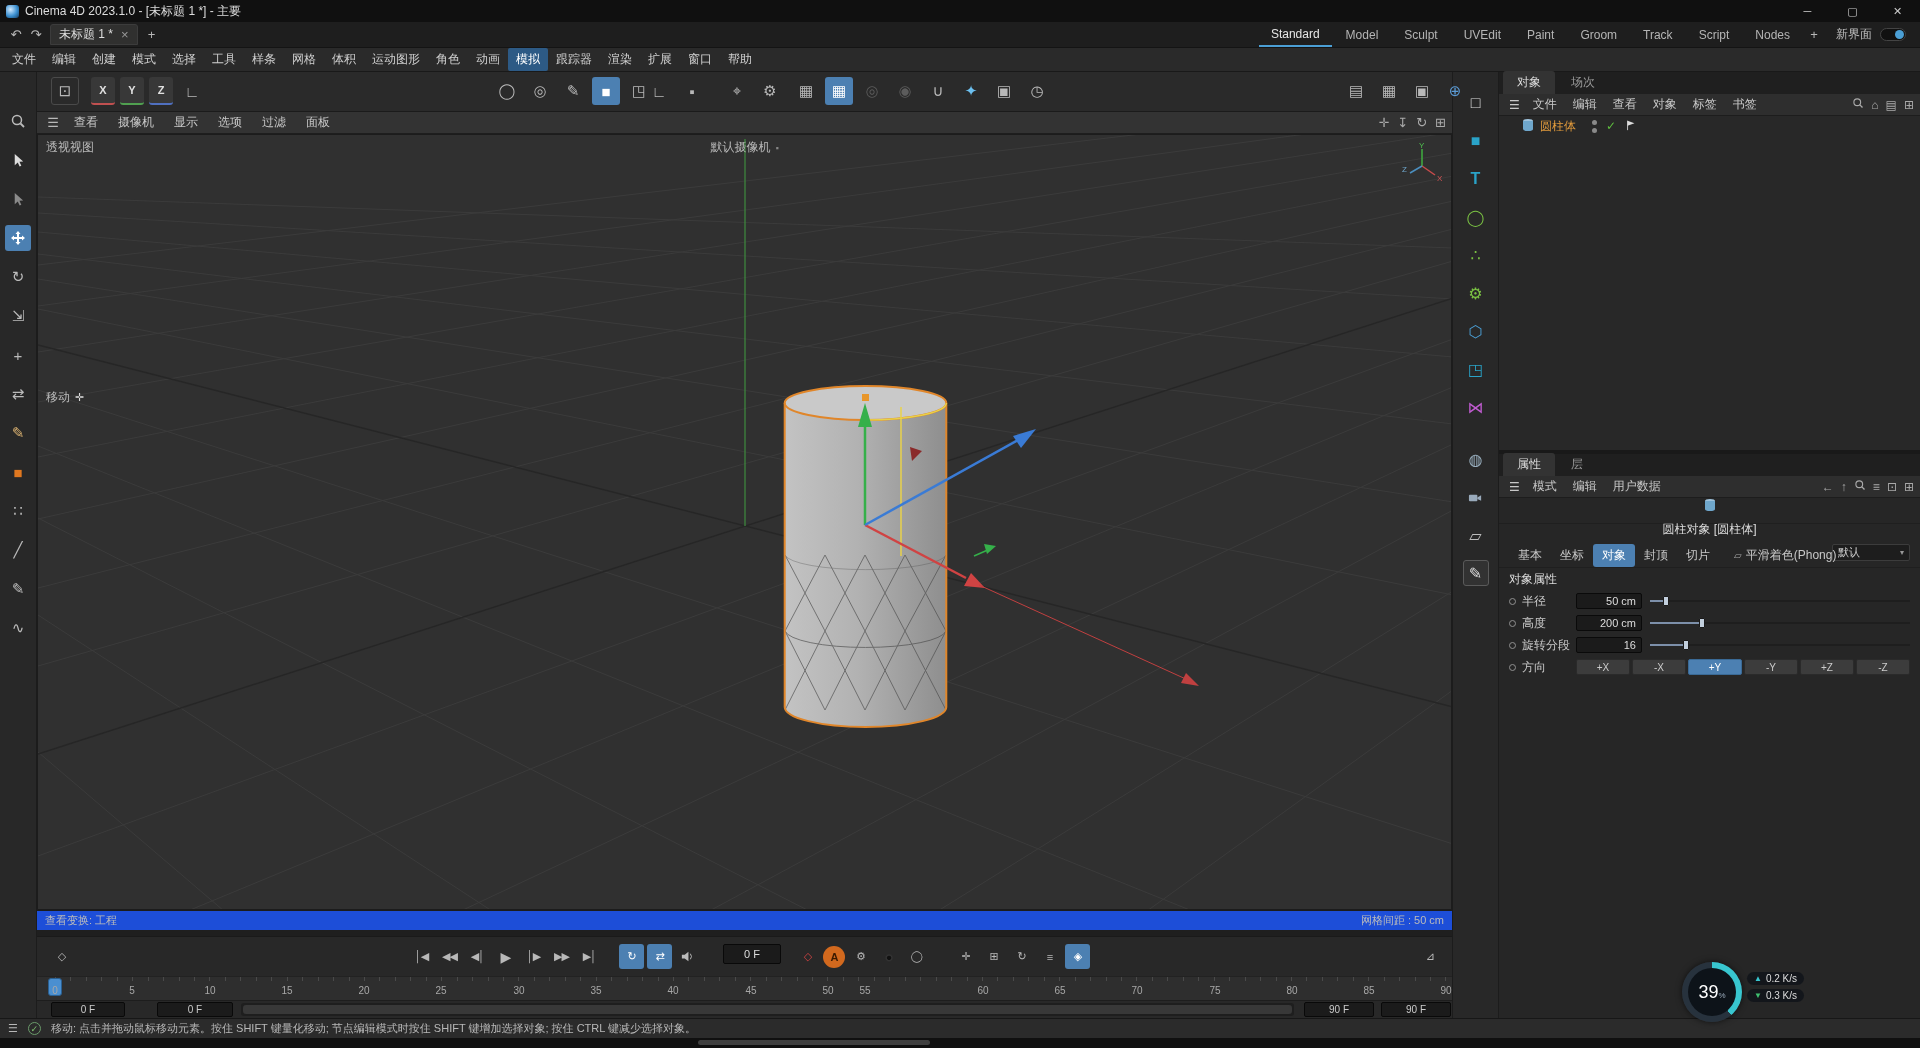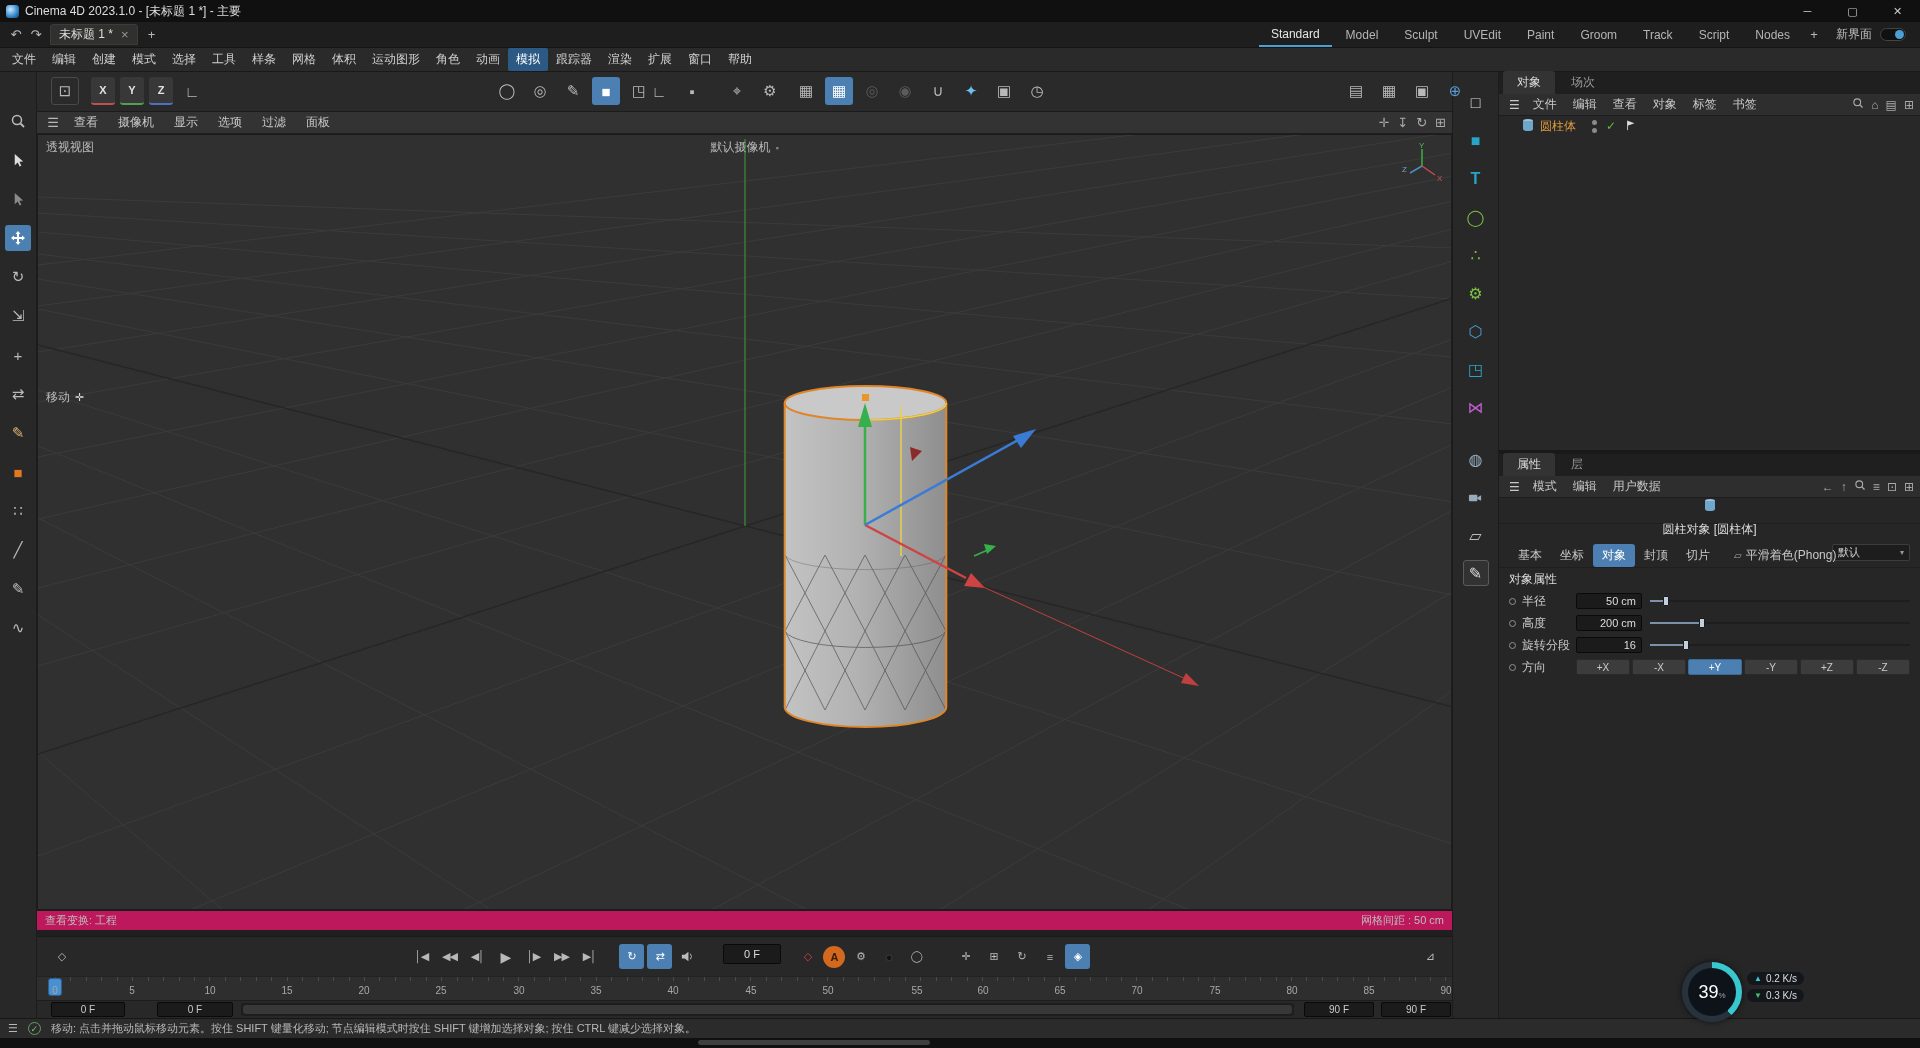--- a/index.html
+++ b/index.html
@@ -49,21 +49,21 @@
   .axisbtn.az { border-bottom-color:#5070c0; }
 
   .vp-menubar { height:22px; background:#333; display:flex; align-items:center; gap:2px; padding:0 6px; border-bottom:1px solid #1e1e1e; }
   .vp-menu-item { padding:2px 9px; color:#c8c8c8; font-size:12px; }
   .vp-mb-right { margin-left:auto; display:flex; gap:8px; color:#aaa; font-size:13px; }
 
   .viewport { flex:1; position:relative; background:#303030; border:1px solid #1c1c1c; overflow:hidden; }
   .viewport svg.scene { position:absolute; left:0; top:0; }
   .vp-overlay { position:absolute; color:#b9b9b9; font-size:12px; }
   .vp-axis { position:absolute; right:6px; top:6px; }
-  .vp-footer { height:20px; background:#be185d; border-top:1px solid #1c1c1c; display:flex; align-items:center;
+  .vp-footer { height:20px; background:#1d4ed8; border-top:1px solid #1c1c1c; display:flex; align-items:center;
                padding:0 8px; color:#bbb; font-size:11px; }
   .vp-footer .right { margin-left:auto; }
   .gapstrip { height:6px; background:#1f1f1f; }
 
   .timeline-row { height:40px; background:#282828; border-top:1px solid #1a1a1a; position:relative; }
   .tlgroup { position:absolute; top:7px; display:flex; gap:3px; align-items:center; }
   .tlbtn { min-width:25px; height:25px; padding:0 2px; display:flex; align-items:center; justify-content:center;
            color:#b8b8b8; font-size:11px; border-radius:3px; letter-spacing:-1px; }
   .tlbtn.hl { background:#4c80b2; color:#fff; }
   .framefield { width:58px; height:20px; background:#1b1b1b; border:1px solid #090909; border-radius:2px;
@@ -469,21 +469,21 @@
       <span class="tick" style="left:95px">5</span>
       <span class="tick" style="left:173px">10</span>
       <span class="tick" style="left:250px">15</span>
       <span class="tick" style="left:327px">20</span>
       <span class="tick" style="left:404px">25</span>
       <span class="tick" style="left:482px">30</span>
       <span class="tick" style="left:559px">35</span>
       <span class="tick" style="left:636px">40</span>
       <span class="tick" style="left:714px">45</span>
       <span class="tick" style="left:791px">50</span>
-      <span class="tick" style="left:880px">55</span>
+      <span class="tick" style="left:828px">55</span>
       <span class="tick" style="left:946px">60</span>
       <span class="tick" style="left:1023px">65</span>
       <span class="tick" style="left:1100px">70</span>
       <span class="tick" style="left:1178px">75</span>
       <span class="tick" style="left:1255px">80</span>
       <span class="tick" style="left:1332px">85</span>
       <span class="tick" style="left:1409px">90</span>
     </div>
 
     <div class="framebar">

